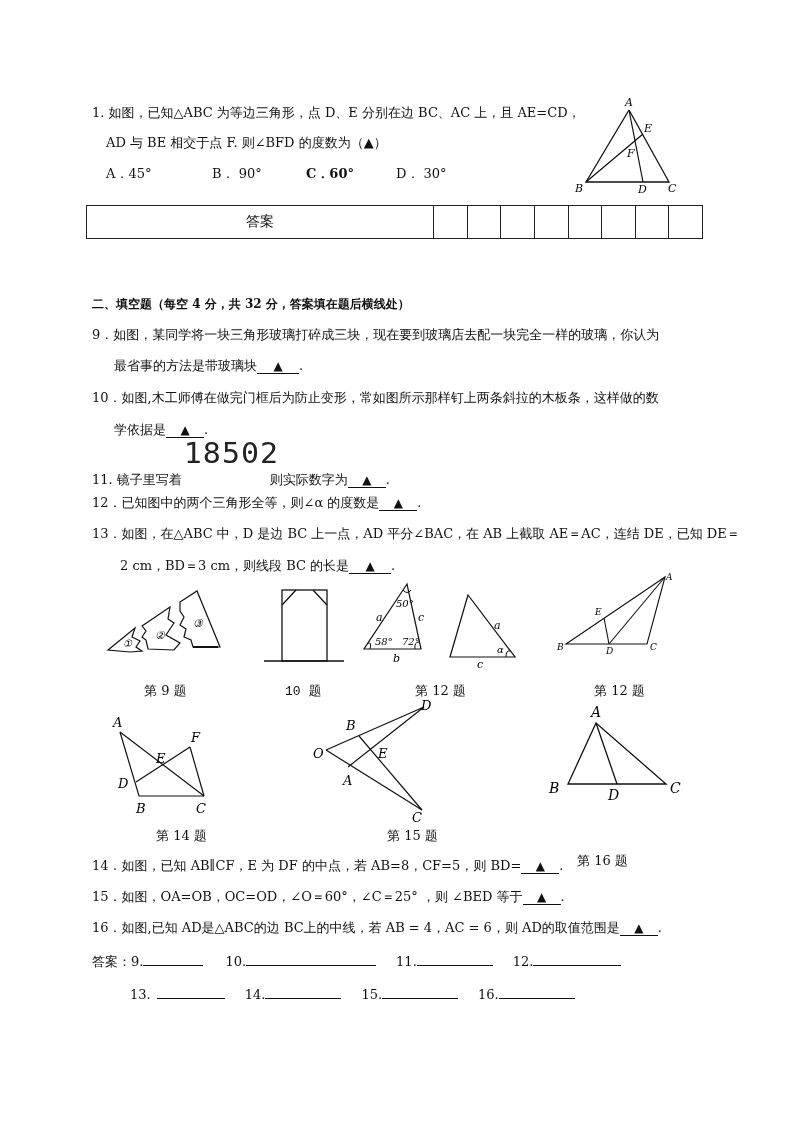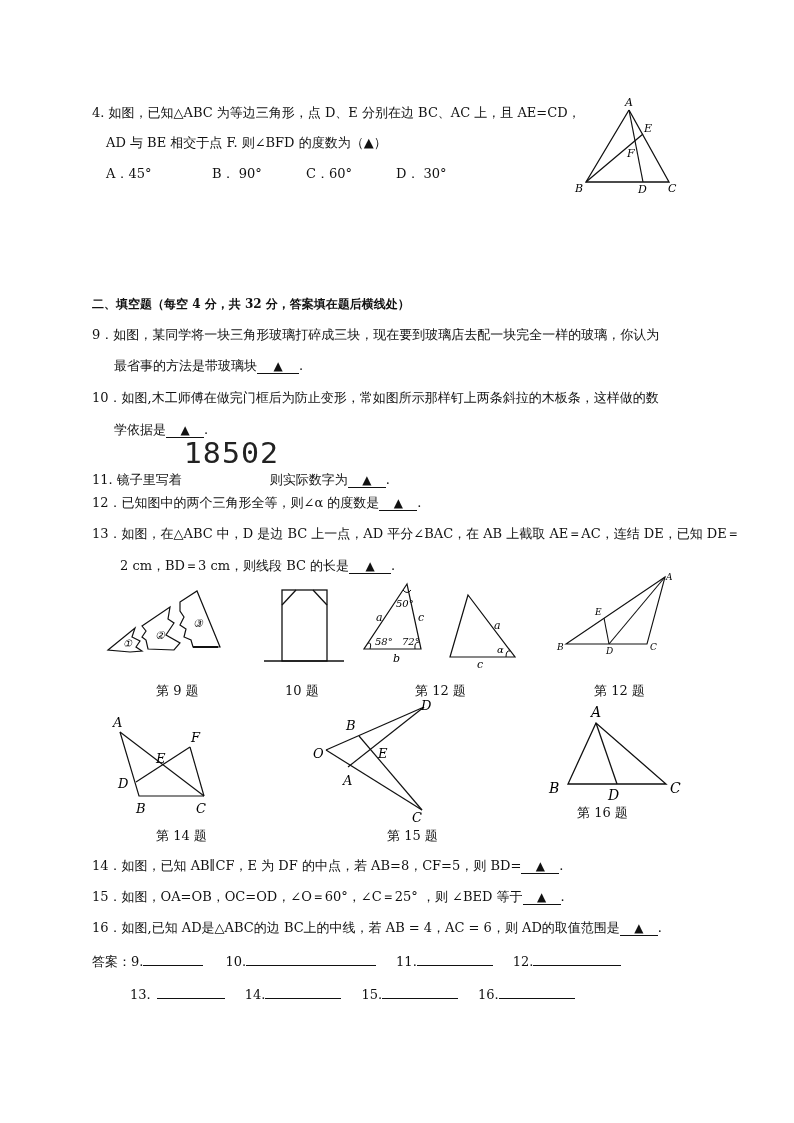--- a/index.html
+++ b/index.html
@@ -12,41 +12,52 @@
   table.ans { position:absolute; left:86px; top:205px; width:617px; border-collapse:collapse; }
   table.ans td { border:1px solid #222; height:30px; text-align:center; font-size:14px; font-weight:bold; font-family:"DejaVu Serif",serif; }
   table.ans td.h { font-weight:bold; }
   .cap { font-size:13px; }
   .ansline { display:inline-block; border-bottom:1px solid #111; height:13px; vertical-align:baseline; }
   svg text { font-family:"DejaVu Serif","Liberation Serif",serif; font-style:italic; }
 </style>
 </head>
 <body>
 
-<div class="abs q" style="left:92px;top:105px;">4. 如图，已知△ABC 为等边三角形，点 D、E 分别在边 BC、AC 上，且 AE=CD，</div>
+<div class="abs q" style="left:92px;top:105px;">1. 如图，已知△ABC 为等边三角形，点 D、E 分别在边 BC、AC 上，且 AE=CD，</div>
 <div class="abs q" style="left:106px;top:135px;">AD 与 BE 相交于点 F. 则∠BFD 的度数为（▲）</div>
 <div class="abs q" style="left:106px;top:166px;">A．45°</div>
 <div class="abs q" style="left:212px;top:166px;">B． 90°</div>
-<div class="abs q" style="left:306px;top:166px;">C．60°</div>
+<div class="abs q" style="left:306px;top:166px;font-weight:bold;">C．60°</div>
 <div class="abs q" style="left:396px;top:166px;">D． 30°</div>
 
 <svg class="abs" style="left:570px;top:90px;" width="120" height="110">
   <polyline points="59,20 16,92 99,92 59,20" fill="none" stroke="#111" stroke-width="1.3"></polyline>
   <line x1="59" y1="20" x2="73" y2="92" stroke="#111" stroke-width="1.2"></line>
   <line x1="16" y1="92" x2="73" y2="44" stroke="#111" stroke-width="1.2"></line>
   <text x="55" y="16" font-size="11">A</text>
   <text x="5" y="102" font-size="11">B</text>
   <text x="98" y="102" font-size="11">C</text>
   <text x="68" y="103" font-size="11">D</text>
   <text x="74" y="42" font-size="11">E</text>
   <text x="57" y="67" font-size="11">F</text>
 </svg>
 
 <table class="ans">
   <tbody>
+  <tr>
+    <td style="font-weight:normal;">答案</td>
+    <td></td>
+    <td></td>
+    <td></td>
+    <td></td>
+    <td></td>
+    <td></td>
+    <td></td>
+    <td></td>
+  </tr>
 </tbody>
   </table>
 
 <div class="abs" style="left:92px;top:296px;font-size:12px;font-weight:bold;">二、填空题（每空 4 分，共 32 分，答案填在题后横线处）</div>
 
 <div class="abs q" style="left:92px;top:327px;">9．如图，某同学将一块三角形玻璃打碎成三块，现在要到玻璃店去配一块完全一样的玻璃，你认为</div>
 <div class="abs q" style="left:114px;top:358px;">
   <span>最省事的方法是带玻璃块</span><span class="blank tri" style="width:38px;">▲</span><span>.</span>
 </div>
 
@@ -70,29 +81,29 @@
 
 <svg class="abs" style="left:100px;top:585px;" width="125" height="75">
   <polygon points="8,65 35,43 32,52 40,56 36,62 42,66 30,67" fill="none" stroke="#111" stroke-width="1.2"></polygon>
   <polygon points="42,41 70,22 68,34 74,38 66,50 80,58 74,65 48,64 46,55 42,52 46,46" fill="none" stroke="#111" stroke-width="1.2"></polygon>
   <polygon points="80,17 97,6 120,62 93,62 91,55 84,52 86,44 80,40 84,32 80,26" fill="none" stroke="#111" stroke-width="1.2"></polygon>
   <line x1="93" y1="62" x2="118" y2="62" stroke="#111" stroke-width="2"></line>
   <text x="23" y="62" font-size="10" font-style="normal">①</text>
   <text x="55" y="54" font-size="11" font-style="normal">②</text>
   <text x="93" y="42" font-size="11" font-style="normal">③</text>
 </svg>
-<div class="abs cap" style="left:144px;top:682px;margin-left:12px;">第 9 题</div>
+<div class="abs cap" style="left:144px;top:682px;">第 9 题</div>
 
 <svg class="abs" style="left:262px;top:585px;" width="90" height="80">
   <rect x="20" y="5" width="45" height="71" fill="none" stroke="#111" stroke-width="1.3"></rect>
   <line x1="20" y1="20" x2="34" y2="5" stroke="#111" stroke-width="1.3"></line>
   <line x1="51" y1="5" x2="65" y2="20" stroke="#111" stroke-width="1.3"></line>
   <line x1="2" y1="76" x2="82" y2="76" stroke="#111" stroke-width="1.3"></line>
 </svg>
-<div class="abs cap" style="left:285px;top:682px;">10 题</div>
+<div class="abs cap" style="left:285px;top:682px;font-family:Liberation Mono, monospace;">10 题</div>
 
 <svg class="abs" style="left:355px;top:578px;" width="170" height="90">
   <polygon points="52,6 9,71 66,71" fill="none" stroke="#111" stroke-width="1.2"></polygon>
   <path d="M48,12 Q52,17 56,12" fill="none" stroke="#111"></path>
   <path d="M15,71 Q17,64 13,65" fill="none" stroke="#111"></path>
   <path d="M60,71 Q59,64 64,64" fill="none" stroke="#111"></path>
   <text x="41" y="29" font-size="10" font-style="normal">50°</text>
   <text x="20" y="67" font-size="10" font-style="normal">58°</text>
   <text x="47" y="67" font-size="10" font-style="normal">72°</text>
   <text x="21" y="43" font-size="11">a</text>
@@ -147,21 +158,21 @@
 <div class="abs cap" style="left:387px;top:827px;">第 15 题</div>
 
 <svg class="abs" style="left:540px;top:700px;" width="150" height="105">
   <polygon points="56,23 28,84 126,84" fill="none" stroke="#111" stroke-width="1.3"></polygon>
   <line x1="56" y1="23" x2="77" y2="84" stroke="#111" stroke-width="1.3"></line>
   <text x="51" y="17" font-size="14">A</text>
   <text x="9" y="93" font-size="14">B</text>
   <text x="130" y="93" font-size="14">C</text>
   <text x="68" y="100" font-size="14">D</text>
 </svg>
-<div class="abs cap" style="left:577px;top:804px;">第 16 题</div>
+<div class="abs cap" style="left:577px;top:852px;">第 16 题</div>
 
 <div class="abs q" style="left:92px;top:858px;">
   <span>14．如图，已知 AB∥CF，E 为 DF 的中点，若 AB=8，CF=5，则 BD=</span><span class="blank tri" style="width:34px;">▲</span><span>.</span>
 </div>
 
 <div class="abs q" style="left:92px;top:889px;">
   <span>15．如图，OA=OB，OC=OD，∠O＝60°，∠C＝25° ，则 ∠BED 等于</span><span class="blank tri" style="width:34px;">▲</span><span>.</span>
 </div>
 
 <div class="abs q" style="left:92px;top:920px;">

